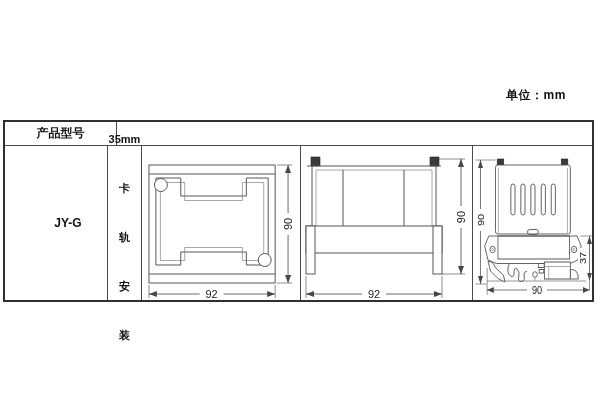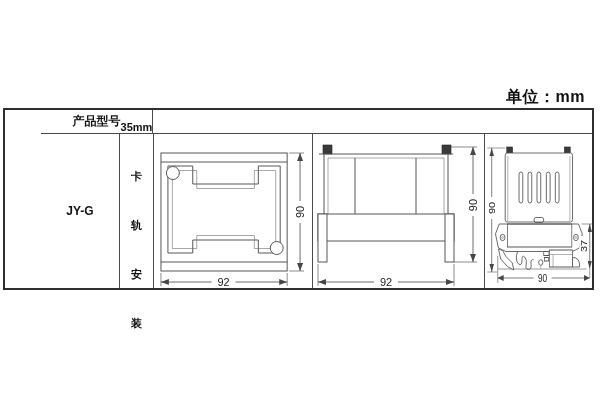--- a/index.html
+++ b/index.html
@@ -3,36 +3,36 @@
 <meta charset="utf-8">
 <style>
   html,body{margin:0;padding:0;}
   body{
     width:600px;height:400px;position:relative;background:#ffffff;
     font-family:"Liberation Sans","DejaVu Sans",sans-serif;
     overflow:hidden;
   }
   .unit-label{
     position:absolute;top:87px;left:506px;width:80px;
-    font-size:16px;font-weight:bold;color:#111;letter-spacing:0.5px;
+    font-size:12px;font-weight:bold;color:#111;letter-spacing:0.5px;
   }
   .spec-table{
-    position:absolute;left:3px;top:108px;width:591px;height:182px;
+    position:absolute;left:3px;top:120px;width:591px;height:182px;
     border:2px solid #2f2f2f;box-sizing:border-box;
-    display:flex;flex-direction:column;background:#fff;padding-left:36px;
+    display:flex;flex-direction:column;background:#fff;
   }
   .header-row{display:flex;height:23px;flex-shrink:0;border-bottom:1px solid #4a4a4a;}
   .hcell{display:flex;align-items:center;justify-content:center;
     font-size:12px;font-weight:bold;color:#111;}
   .hcell.c1{width:112px;border-right:1px solid #4a4a4a;box-sizing:border-box;}
   .hcell.c2{flex:1;}
   .body-row{display:flex;flex:1;min-height:0;}
   .bcell{box-sizing:border-box;border-right:1px solid #4a4a4a;position:relative;}
   .cell-model{width:79px;display:flex;align-items:center;justify-content:center;
-    font-size:12px;font-weight:bold;color:#111;}
+    font-size:12px;font-weight:bold;color:#111;margin-left:24px;}
   .cell-mount{width:34px;display:flex;flex-direction:column;align-items:center;
     justify-content:center;font-size:11px;font-weight:bold;color:#111;}
   .cell-mount div{line-height:22px;height:22px;text-align:center;margin-top:27px;}
   .cell-d1{width:159px;}
   .cell-d2{width:172px;}
   .cell-d3{flex:1;border-right:none;}
   .drawing-svg{display:block;width:100%;height:100%;}
   .ol{fill:#ffffff;stroke:#565656;stroke-width:1;}
   .ln{fill:none;stroke:#565656;stroke-width:1;}
   .thin{fill:none;stroke:#6b6b6b;stroke-width:0.6;}

